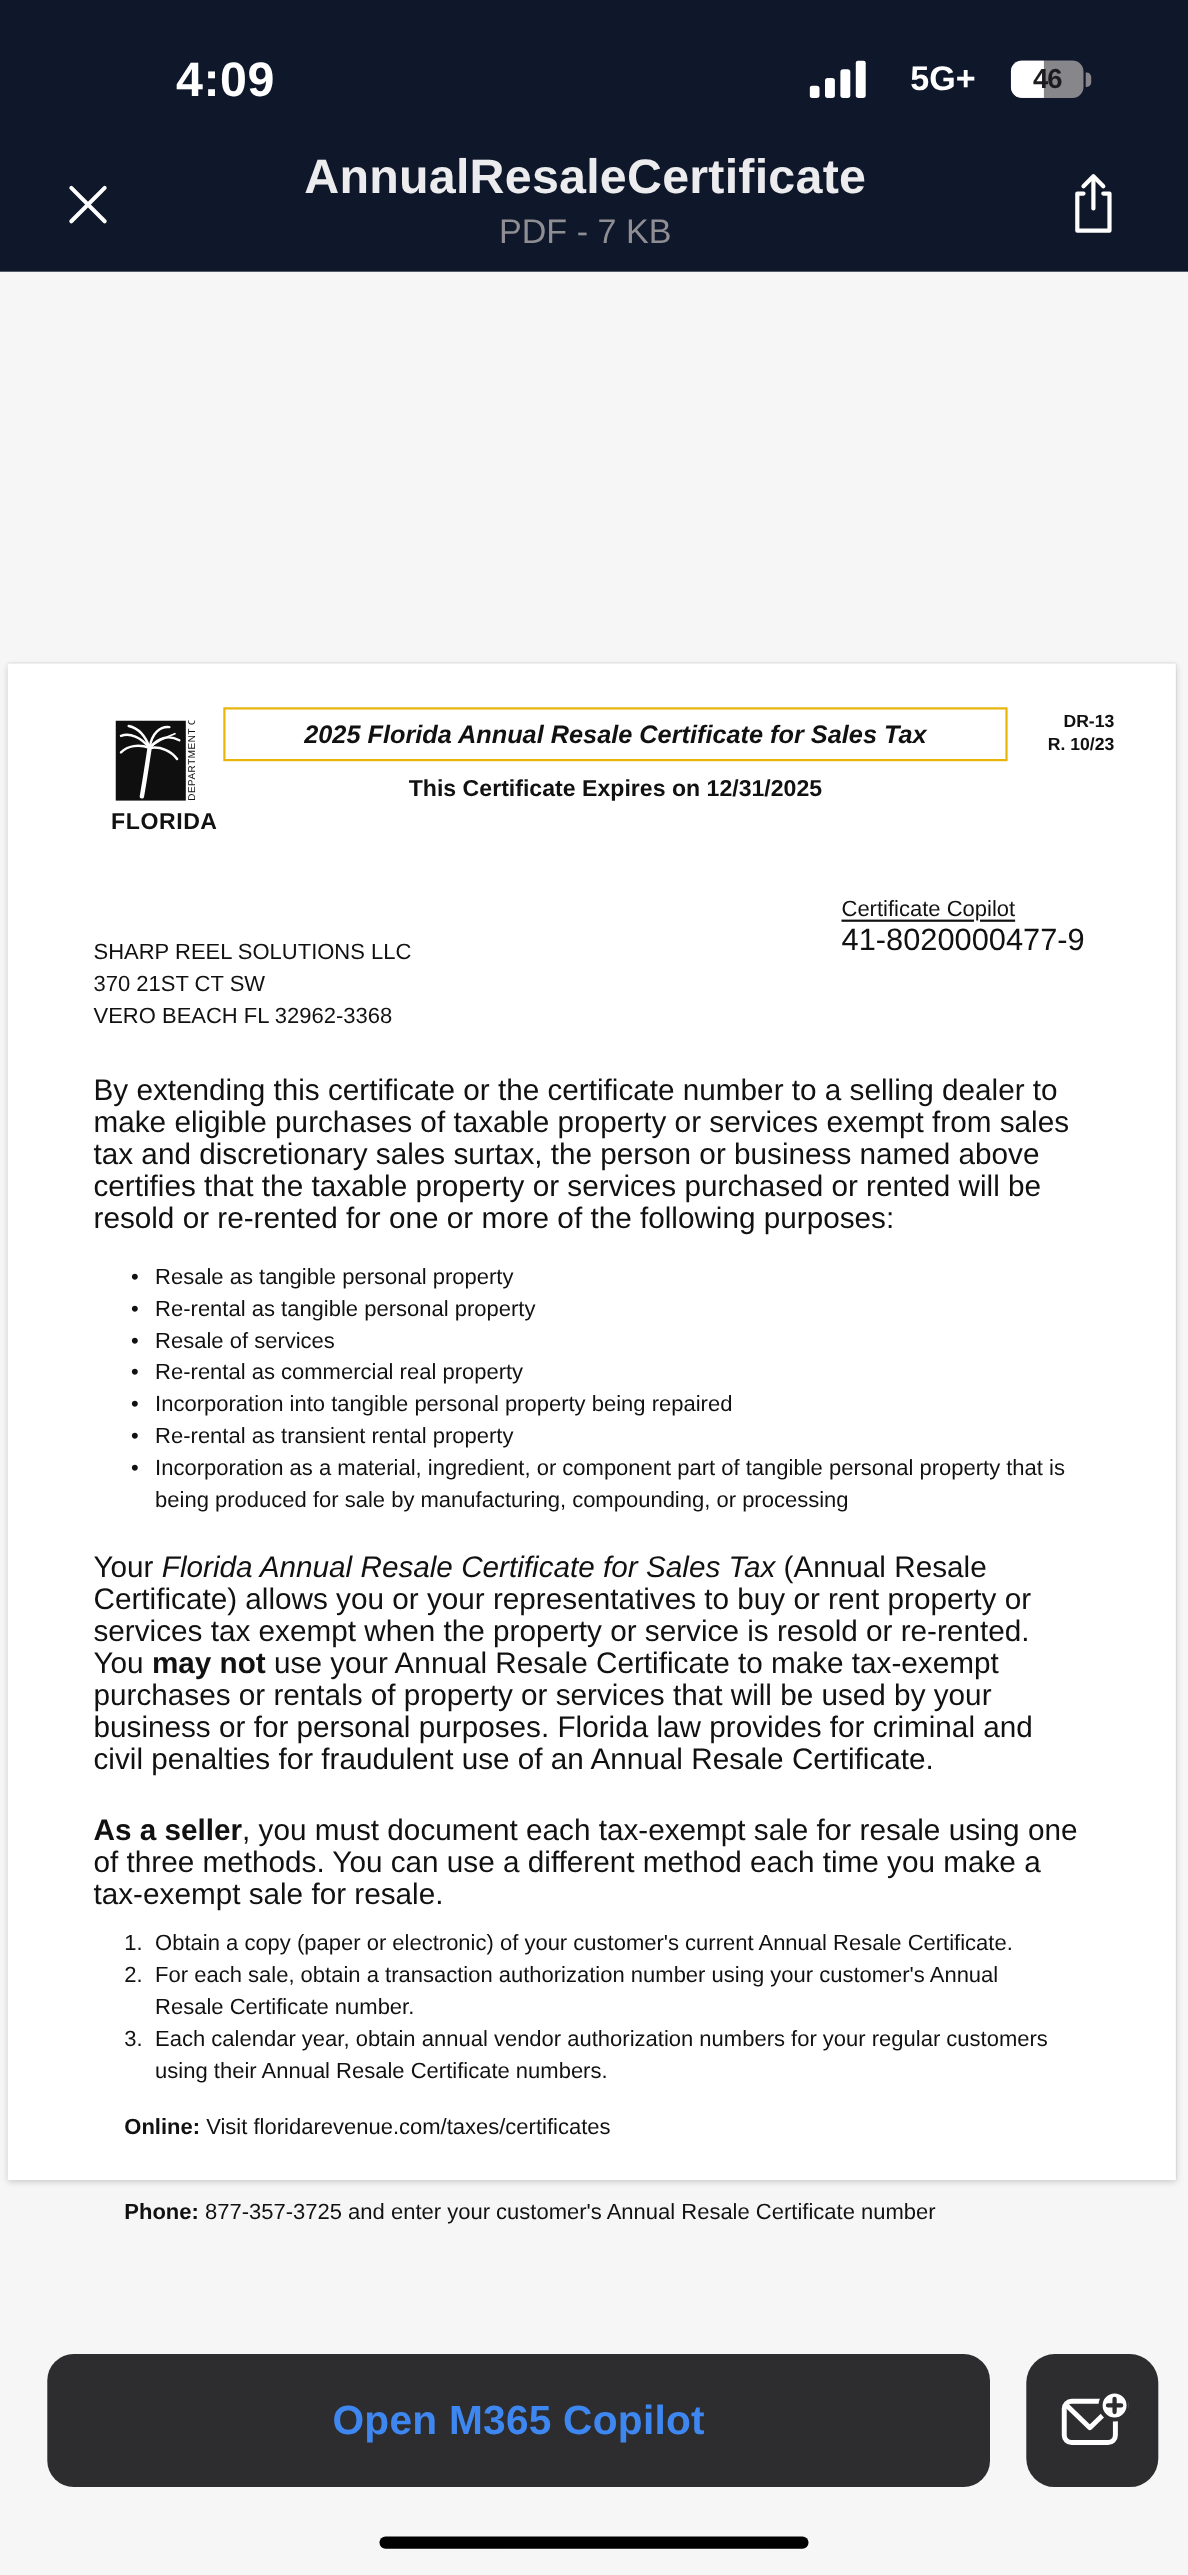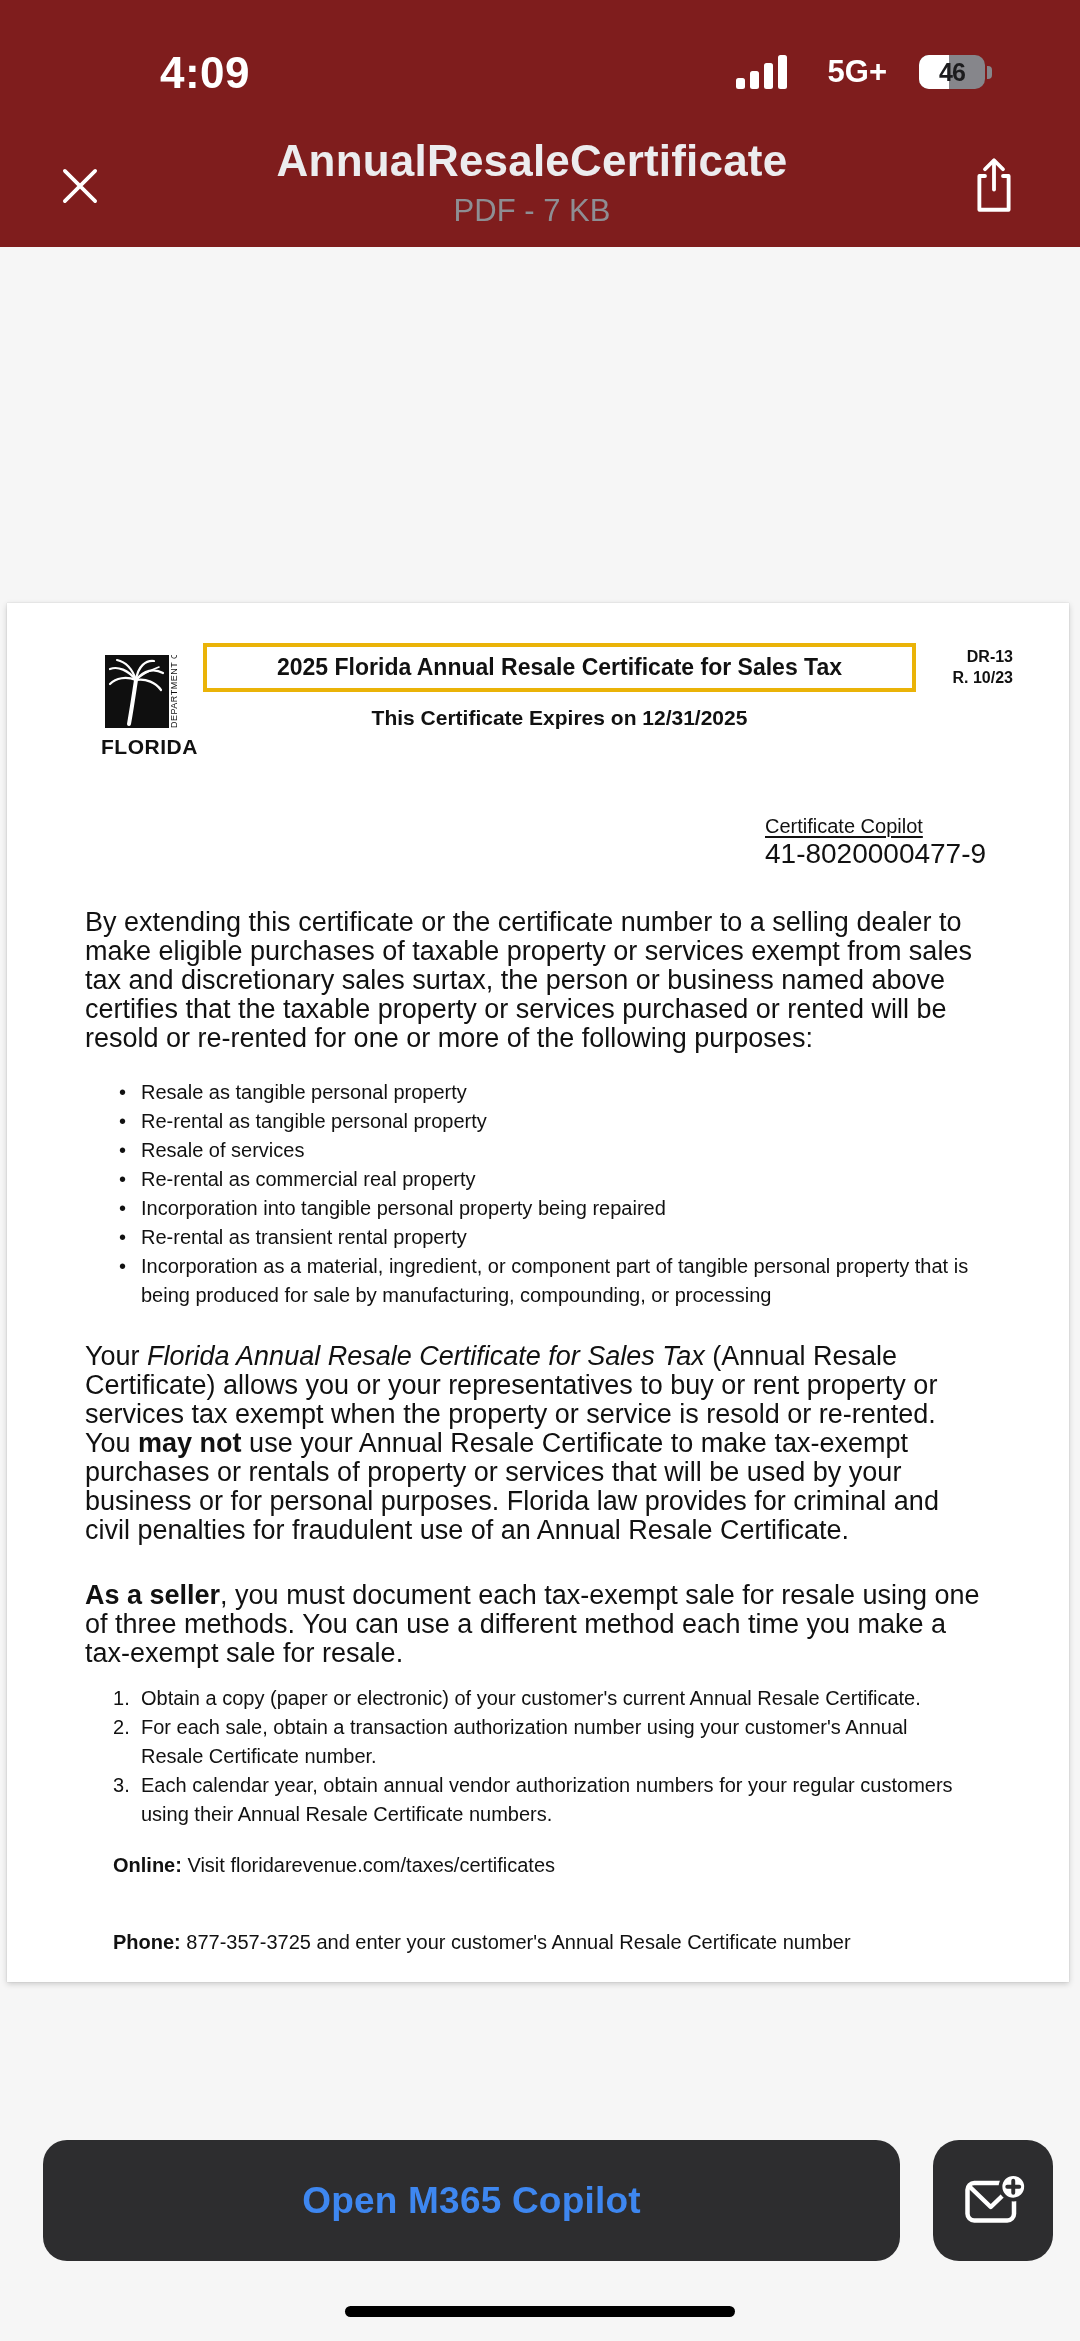--- a/index.html
+++ b/index.html
@@ -9,21 +9,21 @@
     background:#f6f6f6;
   }
   .screen {
     position:relative; width:1080px; height:2341px;
     background:#f6f6f6; overflow:hidden;
   }
 
   
   .app-header {
     position:absolute; top:0; left:0; width:1080px; height:247px;
-    background:#7f1d1d; color:#fff; z-index:5;
+    background:#0f172a; color:#fff; z-index:5;
   }
   .status-time {
     position:absolute; left:150px; top:48px; width:110px;
     font-size:44px; font-weight:700; letter-spacing:.5px; text-align:center; color:#fff;
   }
   .status-right {
     position:absolute; right:88px; top:48px; height:48px;
     display:flex; align-items:center; gap:32px;
   }
   .network-label { font-size:31px; font-weight:600; color:#fff; }
@@ -66,23 +66,23 @@
   .logo-block { padding-left:20px; padding-top:12px; }
   .logo-art { display:flex; }
   .logo-side-text {
     writing-mode:vertical-rl; transform:rotate(180deg);
     font-size:9px; letter-spacing:.5px; color:#111; height:73px; line-height:10px;
     white-space:nowrap; overflow:hidden;
   }
   .logo-caption { width:78px; text-align:center; font-size:21px; font-weight:700; letter-spacing:.5px; margin-top:3px; margin-left:-4px; }
   .title-col { padding-top:0; }
   .title-box {
-    border:4px solid #eab308; height:49px;
+    border:2px solid #eab308; height:49px;
     display:flex; align-items:center; justify-content:center;
-    font-size:23px; font-weight:700; text-align:center;
+    font-size:23px; font-weight:700; text-align:center;font-style:italic;
   }
   .expiry-line { margin-top:14px; text-align:center; font-size:21px; font-weight:700; }
   .form-code-col { text-align:right; font-size:16px; font-weight:700; line-height:21px; padding-top:3px; }
 
   .info-row { display:flex; justify-content:space-between; margin-top:56px; }
   .info-left { width:560px; }
   .info-right { width:248px; }
   .underlined { text-decoration:underline; text-underline-offset:3px; }
   .info-label { font-size:20px; }
   .cert-number { font-size:28px; }
@@ -206,20 +206,25 @@
           </div>
 
           <div class="form-code-col">
             <div>DR-13</div>
             <div>R. 10/23</div>
           </div>
         </div>
 
         <div class="info-row">
           <div class="info-left">
+            <div class="biz-lines">
+              <div>SHARP REEL SOLUTIONS LLC</div>
+              <div>370 21ST CT SW</div>
+              <div>VERO BEACH FL 32962-3368</div>
+            </div>
           </div>
           <div class="info-right">
             <div class="info-label underlined">Certificate Copilot</div>
             <div class="cert-number">41-8020000477-9</div>
           </div>
         </div>
 
         <p class="body p-intro">By extending this certificate or the certificate number to a selling dealer to make eligible purchases of taxable property or services exempt from sales tax and discretionary sales surtax, the person or business named above certifies that the taxable property or services purchased or rented will be resold or re-rented for one or more of the following purposes:</p>
 
         <ul class="purposes">

